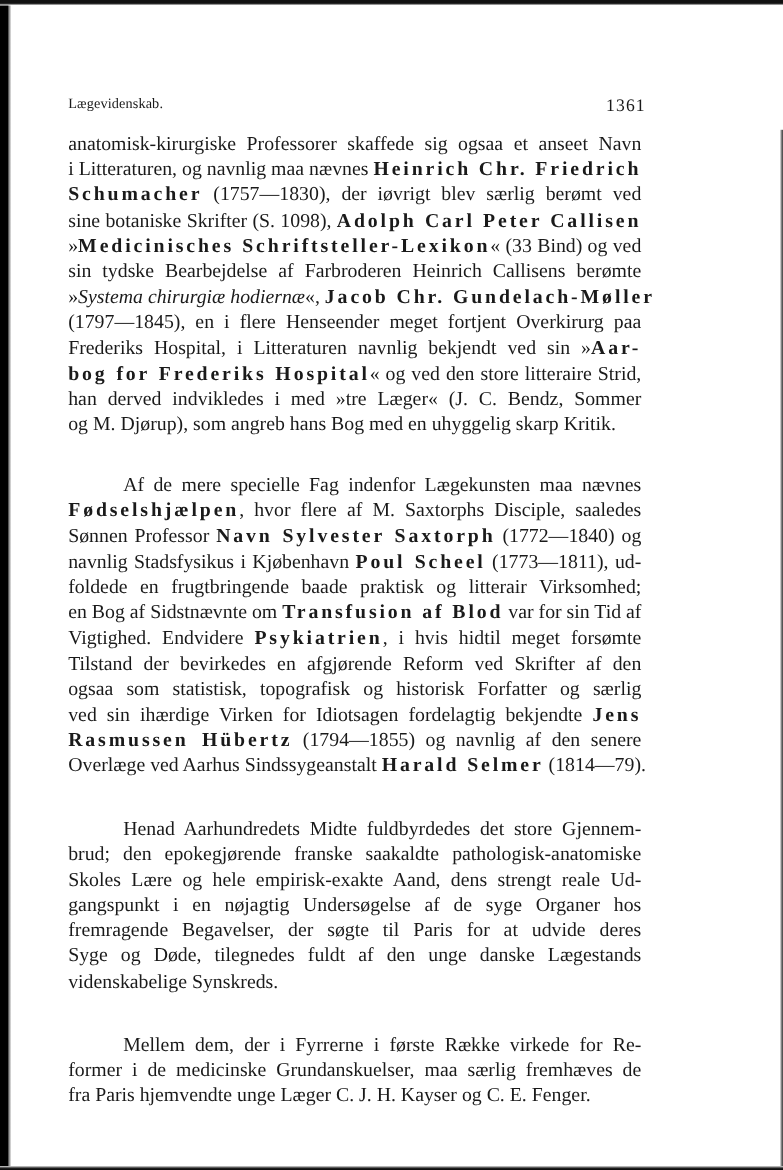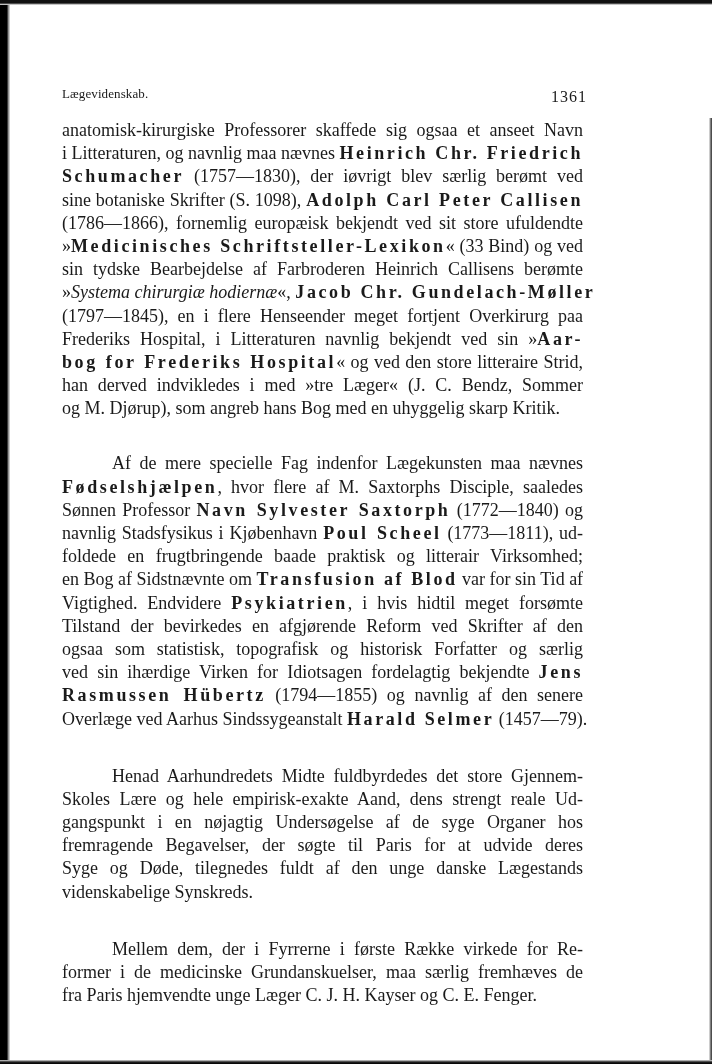--- a/index.html
+++ b/index.html
@@ -62,21 +62,20 @@
   <span class="running-title">Lægevidenskab.</span>
   <span class="page-number">1361</span>
 </div>
 
 <div class="text-block" id="text-block">
     <div>
       <span class="line"><span>anatomisk-kirurgiske Professorer skaffede sig ogsaa et anseet Navn</span></span>
       <span class="line"><span>i Litteraturen, og navnlig maa nævnes </span><span class="sp">Heinrich Chr. Friedrich</span></span>
       <span class="line"><span class="sp">Schumacher</span><span> (1757—1830), der iøvrigt blev særlig berømt ved</span></span>
       <span class="line"><span>sine botaniske Skrifter (S. 1098), </span><span class="sp">Adolph Carl Peter Callisen</span></span>
-      <span class="line"><span>(1786—1866), fornemlig europæisk bekjendt ved sit store ufuldendte</span></span>
       <span class="line"><span>»</span><span class="sp">Medicinisches Schriftsteller-Lexikon</span><span>« (33 Bind) og ved</span></span>
       <span class="line"><span>sin tydske Bearbejdelse af Farbroderen Heinrich Callisens berømte</span></span>
       <span class="line"><span>»</span><span class="it">Systema chirurgiæ hodiernæ</span><span>«, </span><span class="sp">Jacob Chr. Gundelach-Møller</span></span>
       <span class="line"><span>(1797—1845), en i flere Henseender meget fortjent Overkirurg paa</span></span>
       <span class="line"><span>Frederiks Hospital, i Litteraturen navnlig bekjendt ved sin »</span><span class="sp">Aar-</span></span>
       <span class="line"><span class="sp">bog for Frederiks Hospital</span><span>« og ved den store litteraire Strid,</span></span>
       <span class="line"><span>han derved indvikledes i med »tre Læger« (J. C. Bendz, Sommer</span></span>
       <span class="line last"><span>og M. Djørup), som angreb hans Bog med en uhyggelig skarp Kritik.</span></span>
     </div>
     <div class="gap"></div>
@@ -85,25 +84,26 @@
       <span class="line"><span class="sp">Fødselshjælpen</span><span>, hvor flere af M. Saxtorphs Disciple, saaledes</span></span>
       <span class="line"><span>Sønnen Professor </span><span class="sp">Navn Sylvester Saxtorph</span><span> (1772—1840) og</span></span>
       <span class="line"><span>navnlig Stadsfysikus i Kjøbenhavn </span><span class="sp">Poul Scheel</span><span> (1773—1811), ud-</span></span>
       <span class="line"><span>foldede en frugtbringende baade praktisk og litterair Virksomhed;</span></span>
       <span class="line"><span>en Bog af Sidstnævnte om </span><span class="sp">Transfusion af Blod</span><span> var for sin Tid af</span></span>
       <span class="line"><span>Vigtighed. Endvidere </span><span class="sp">Psykiatrien</span><span>, i hvis hidtil meget forsømte</span></span>
       <span class="line"><span>Tilstand der bevirkedes en afgjørende Reform ved Skrifter af den</span></span>
       <span class="line"><span>ogsaa som statistisk, topografisk og historisk Forfatter og særlig</span></span>
       <span class="line"><span>ved sin ihærdige Virken for Idiotsagen fordelagtig bekjendte </span><span class="sp">Jens</span></span>
       <span class="line"><span class="sp">Rasmussen Hübertz</span><span> (1794—1855) og navnlig af den senere</span></span>
-      <span class="line last"><span>Overlæge ved Aarhus Sindssygeanstalt </span><span class="sp">Harald Selmer</span><span> (1457—79).</span></span>
+      <span class="line last"><span>Overlæge ved Aarhus Sindssygeanstalt </span><span class="sp">Harald Selmer</span><span> (1814—79).</span></span>
     </div>
     <div class="gap2"></div>
     <div>
       <span class="line indent"><span>Henad Aarhundredets Midte fuldbyrdedes det store Gjennem-</span></span>
+      <span class="line"><span>brud; den epokegjørende franske saakaldte pathologisk-anatomiske</span></span>
       <span class="line"><span>Skoles Lære og hele empirisk-exakte Aand, dens strengt reale Ud-</span></span>
       <span class="line"><span>gangspunkt i en nøjagtig Undersøgelse af de syge Organer hos</span></span>
       <span class="line"><span>fremragende Begavelser, der søgte til Paris for at udvide deres</span></span>
       <span class="line"><span>Syge og Døde, tilegnedes fuldt af den unge danske Lægestands</span></span>
       <span class="line last"><span>videnskabelige Synskreds.</span></span>
     </div>
     <div class="gap2"></div>
     <div>
       <span class="line indent"><span>Mellem dem, der i Fyrrerne i første Række virkede for Re-</span></span>
       <span class="line"><span>former i de medicinske Grundanskuelser, maa særlig fremhæves de</span></span>

